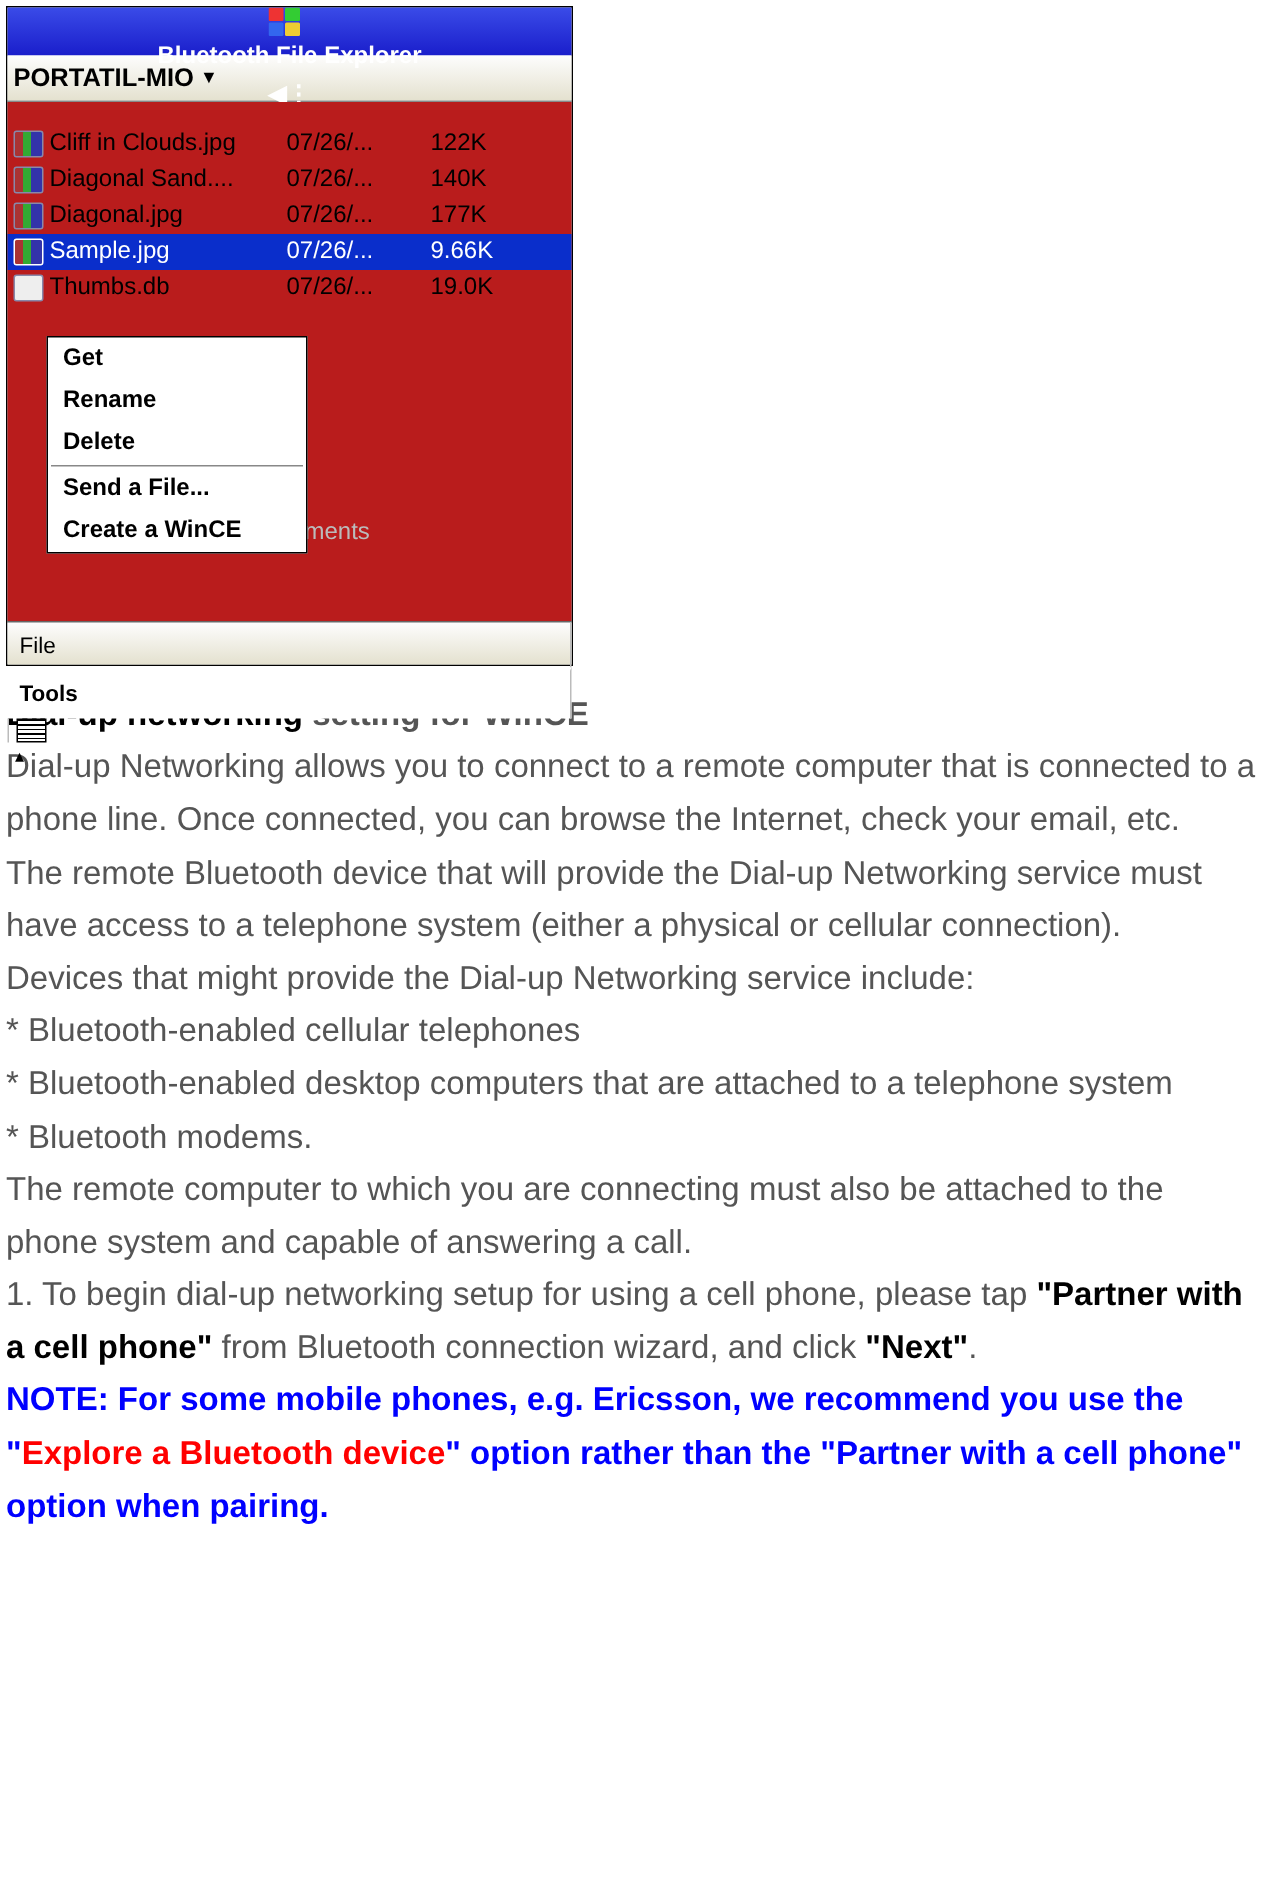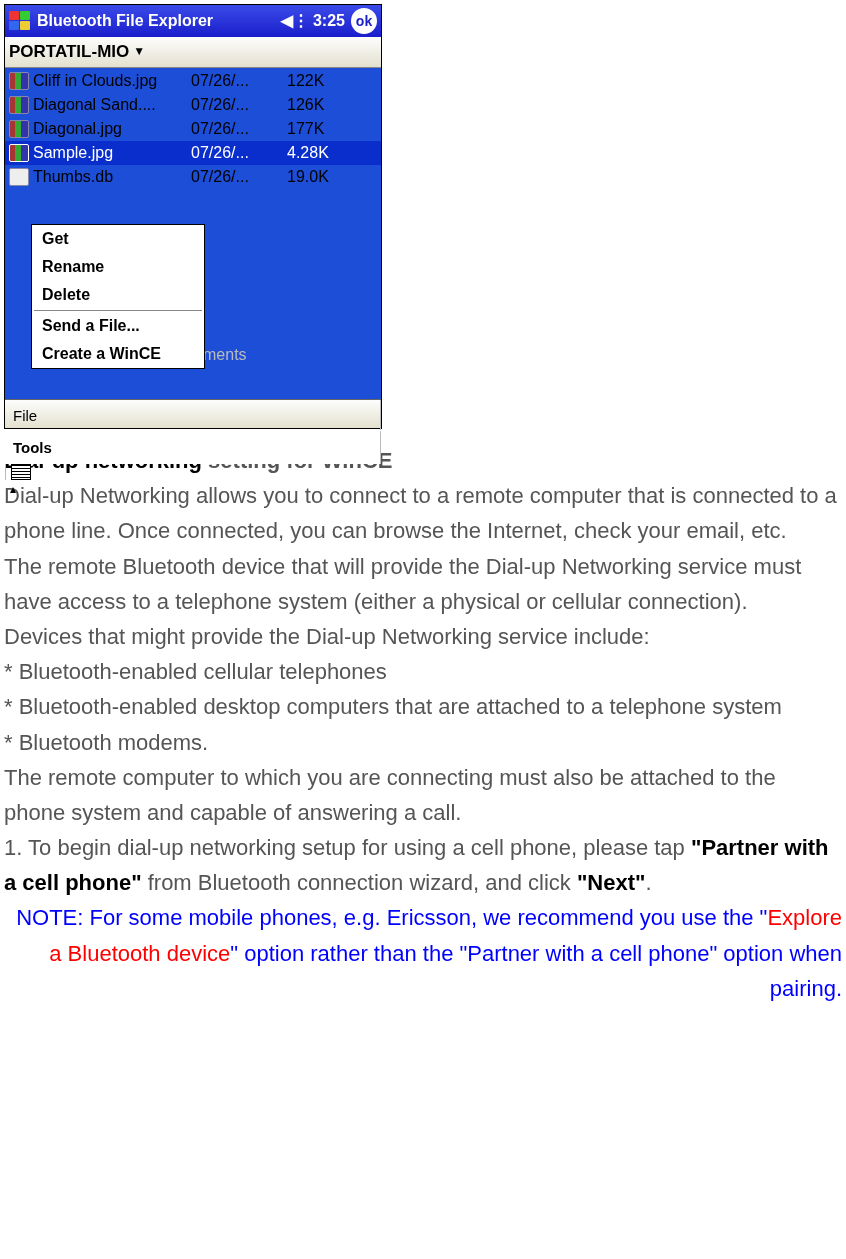--- a/index.html
+++ b/index.html
@@ -22,20 +22,21 @@
   }
   .titlebar {
     background: #1a1ecb;
     background: linear-gradient(to bottom, #3a4be8, #1a1ecb);
     color: #fff;
     height: 32px;
     display: flex;
     align-items: center;
     padding: 0 4px;
     font-weight: bold;
+    flex-direction: column;
   }
   .start-flag {
     width: 22px;
     height: 20px;
     margin-right: 6px;
     display: inline-block;
   }
   .titlebar .title { flex: 0 0 auto; font-size: 16px; }
   .titlebar .spacer { flex: 1; }
   .sound-icon {
@@ -61,24 +62,24 @@
     align-items: center;
     padding: 0 4px;
     font-weight: bold;
     font-size: 17px;
     background: #ece9d8;
     background: linear-gradient(to bottom,#fdfdfd,#e4e1cf);
   }
   .toolbar .tb-label { }
   .toolbar .dd { margin-left: 4px; font-size:12px;}
   .filelist {
-    background: #1d4ed8;
+    background: #b91c1c;
     height: 330px;
     position: relative;
-    padding-top: 1px;
+    padding-top: 16px;
   }
   .row {
     display: flex;
     align-items: center;
     height: 24px;
     padding: 0 4px;
     font-size: 16px;
     color: #000;
   }
   .row .ficon {
@@ -156,23 +157,22 @@
     font-size:12px;
   }
 
   .doc { color:#555; }
   .doc p { margin: 0; }
   .doc .heading { color:#000; font-weight: normal; }
   .doc .heading .strong { font-weight: bold; color:#000;}
   .doc .heading .rest { font-weight: bold; color:#555;}
   .b { font-weight: bold; color:#000;}
   .note {
-    font-weight: normal;
+    font-weight: bold;
     color: #0000ff;
-    text-align: right;
   }
   .note .red { color: #ff0000; }
 </style>
 </head>
 <body>
 
 <div class="screenshot">
   <div class="titlebar">
     <span class="start-flag">
       <svg viewBox="0 0 22 20" width="22" height="20">
@@ -198,33 +198,33 @@
     <div class="row">
       <span class="ficon"></span>
       <span class="fname">Cliff in Clouds.jpg</span>
       <span class="fdate">07/26/...</span>
       <span class="fsize">122K</span>
     </div>
     <div class="row">
       <span class="ficon"></span>
       <span class="fname">Diagonal Sand....</span>
       <span class="fdate">07/26/...</span>
-      <span class="fsize">126K</span>
+      <span class="fsize">140K</span>
     </div>
     <div class="row">
       <span class="ficon"></span>
       <span class="fname">Diagonal.jpg</span>
       <span class="fdate">07/26/...</span>
       <span class="fsize">177K</span>
     </div>
     <div class="row sel">
       <span class="ficon"></span>
       <span class="fname">Sample.jpg</span>
       <span class="fdate">07/26/...</span>
-      <span class="fsize">4.28K</span>
+      <span class="fsize">9.66K</span>
     </div>
     <div class="row">
       <span class="ficon db"></span>
       <span class="fname">Thumbs.db</span>
       <span class="fdate">07/26/...</span>
       <span class="fsize">19.0K</span>
     </div>
 
     <div class="pathline">ments</div>
 

